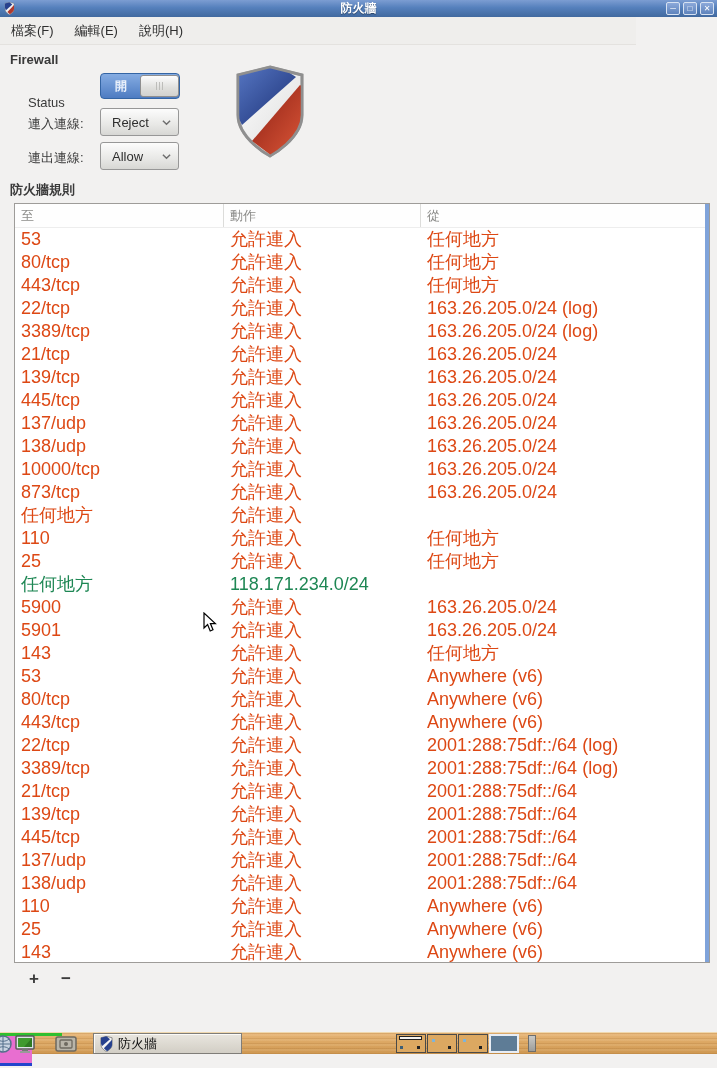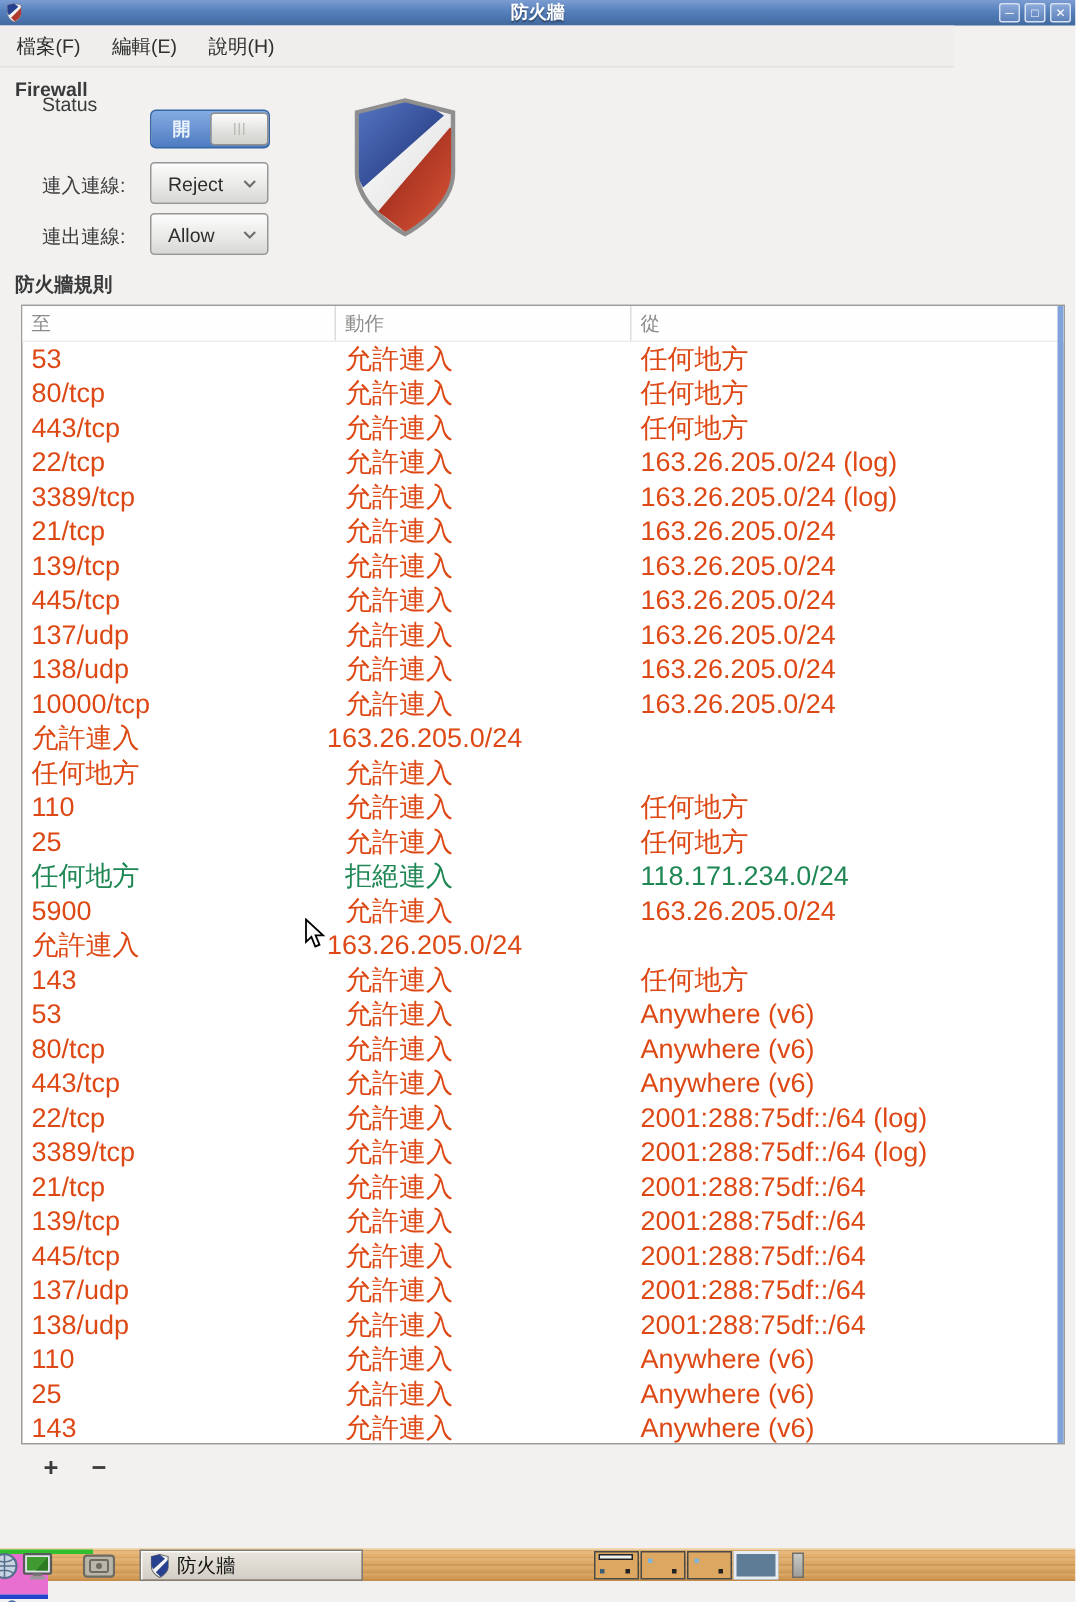--- a/index.html
+++ b/index.html
@@ -121,21 +121,21 @@
 </div>
 
 <div class="menubar">
   <div class="menu-item">檔案(F)</div>
   <div class="menu-item">編輯(E)</div>
   <div class="menu-item">說明(H)</div>
 </div>
 
 <div class="h-section" style="left:10px; top:52px;">Firewall</div>
 
-<div class="lbl" style="left:28px; top:62px;">Status</div>
+<div class="lbl" style="left:28px; top:95px;">Status</div>
 <div class="toggle">
   <div class="toggle-on">開</div>
   <div class="toggle-handle">
     <span class="grip"></span>
       <span class="grip"></span>
       <span class="grip"></span>
   </div>
 </div>
 
 <svg class="shield-big" width="72" height="97" viewBox="0 0 72 97">
@@ -238,48 +238,49 @@
         <div class="cell c-to">138/udp</div>
         <div class="cell c-action">允許連入</div>
         <div class="cell c-from">163.26.205.0/24</div>
       </div>
       <div class="trow">
         <div class="cell c-to">10000/tcp</div>
         <div class="cell c-action">允許連入</div>
         <div class="cell c-from">163.26.205.0/24</div>
       </div>
       <div class="trow">
+        <div class="cell c-to">873/tcp</div>
         <div class="cell c-action">允許連入</div>
         <div class="cell c-from">163.26.205.0/24</div>
       </div>
       <div class="trow">
         <div class="cell c-to">任何地方</div>
         <div class="cell c-action">允許連入</div>
       </div>
       <div class="trow">
         <div class="cell c-to">110</div>
         <div class="cell c-action">允許連入</div>
         <div class="cell c-from">任何地方</div>
       </div>
       <div class="trow">
         <div class="cell c-to">25</div>
         <div class="cell c-action">允許連入</div>
         <div class="cell c-from">任何地方</div>
       </div>
       <div class="trow deny">
         <div class="cell c-to">任何地方</div>
-        <div class="cell c-action">拒絕連入</div>
         <div class="cell c-from">118.171.234.0/24</div>
       </div>
       <div class="trow">
         <div class="cell c-to">5900</div>
         <div class="cell c-action">允許連入</div>
         <div class="cell c-from">163.26.205.0/24</div>
       </div>
       <div class="trow">
+        <div class="cell c-to">5901</div>
         <div class="cell c-action">允許連入</div>
         <div class="cell c-from">163.26.205.0/24</div>
       </div>
       <div class="trow">
         <div class="cell c-to">143</div>
         <div class="cell c-action">允許連入</div>
         <div class="cell c-from">任何地方</div>
       </div>
       <div class="trow">
         <div class="cell c-to">53</div>

